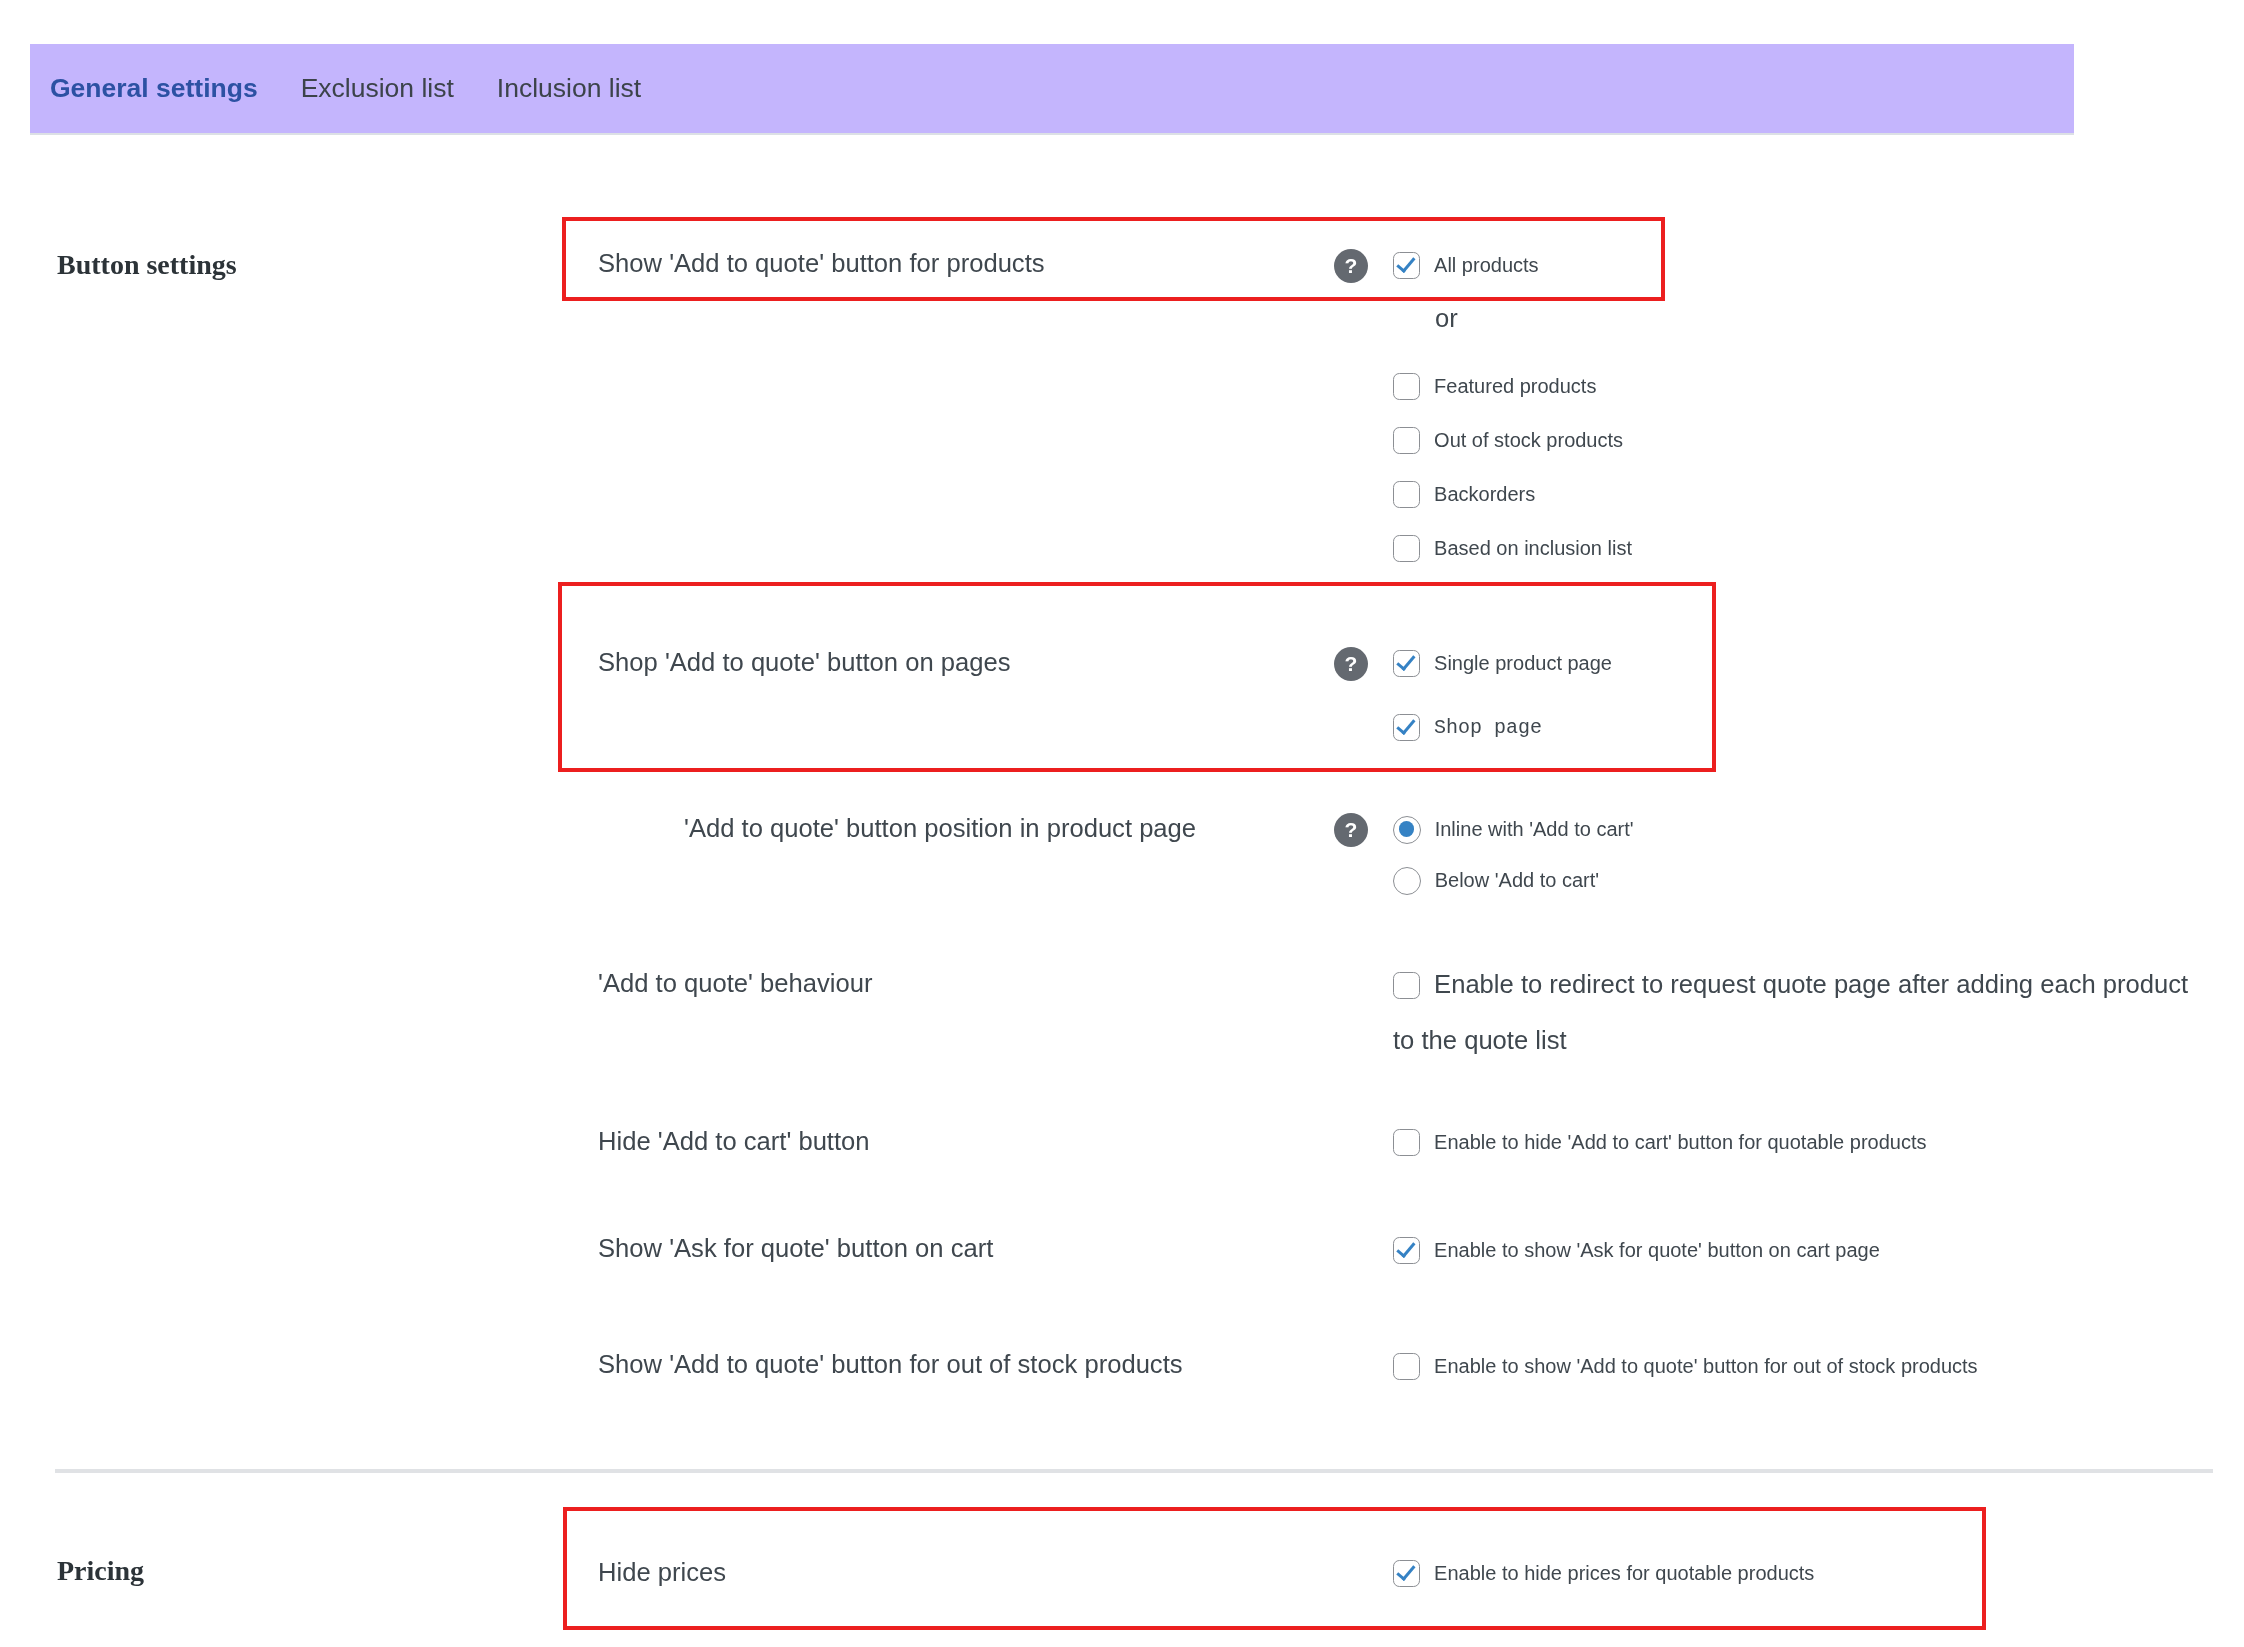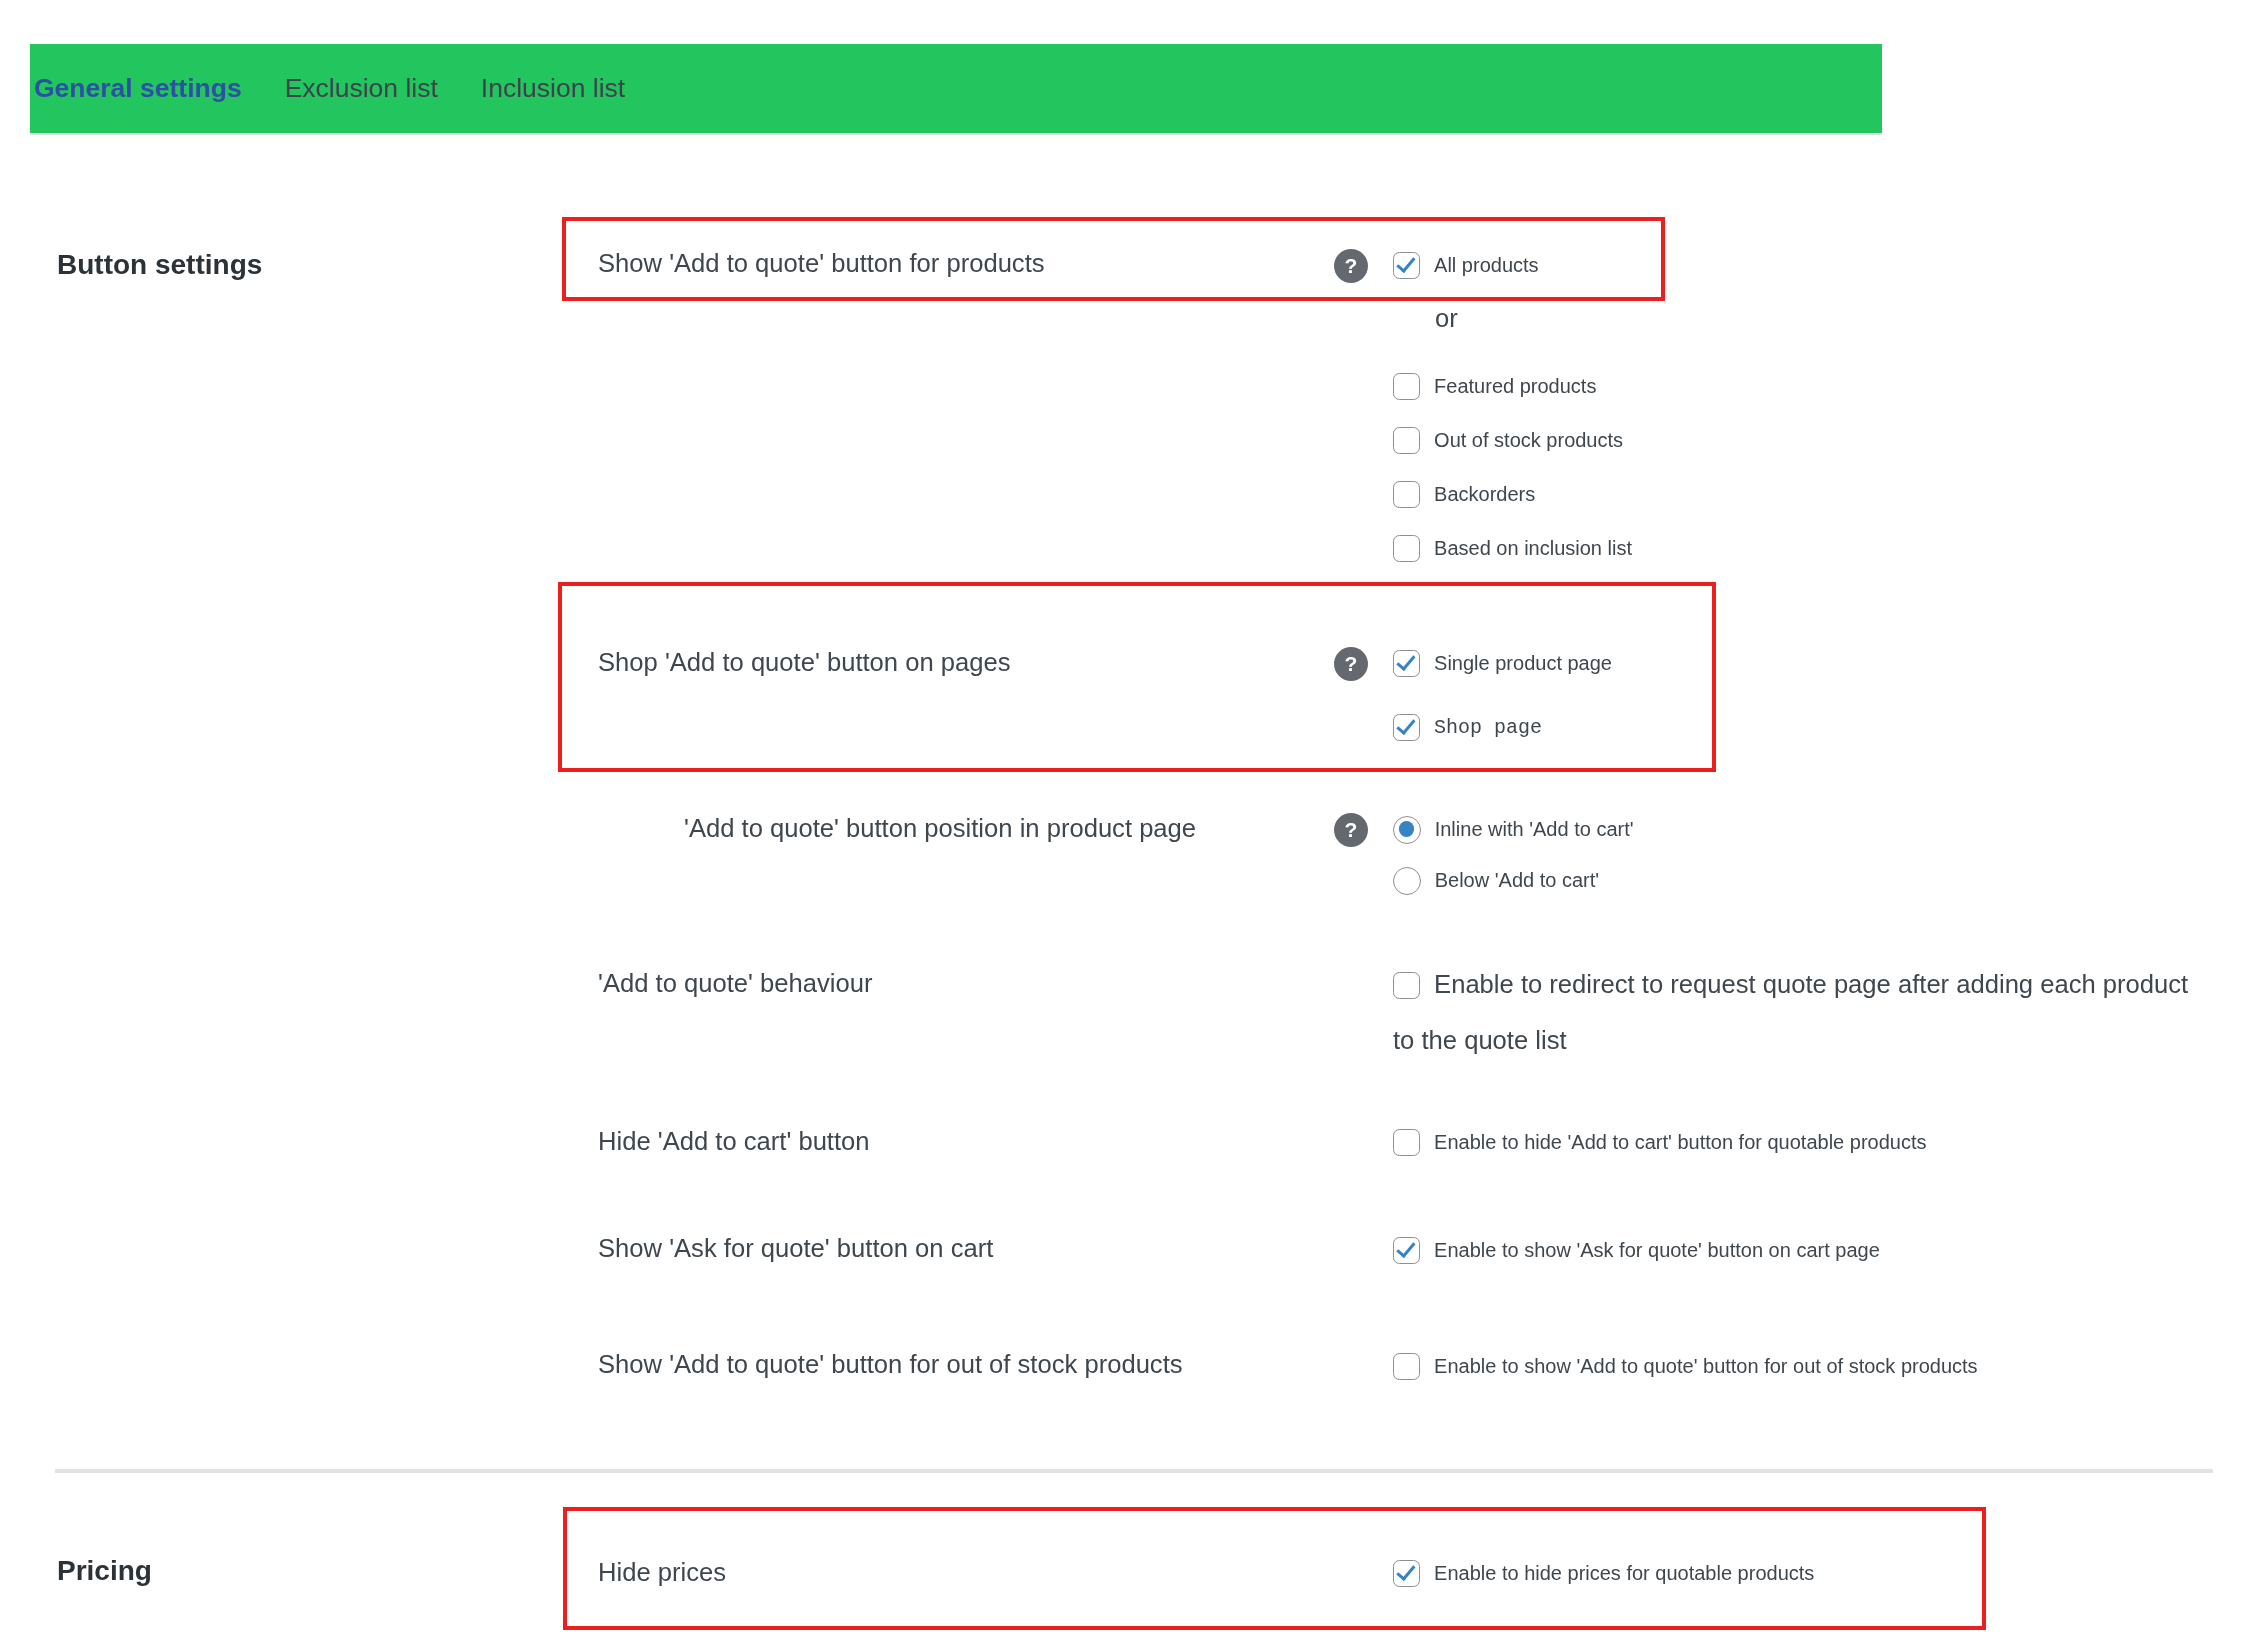--- a/index.html
+++ b/index.html
@@ -9,47 +9,48 @@
     height:1647px;
     background:#ffffff;
     font-family:"Liberation Sans", sans-serif;
     color:#3f474e;
     overflow:hidden;
   }
   
   .tabbar{
     position:absolute;
     left:30px; top:44px;
-    width:1852px; height:91px;
-    background:#22c55e;
+    width:2044px; height:91px;
+    background:#c4b5fd;
     border-bottom:2.7px solid #dce0e5;
     box-sizing:border-box;
     display:flex;
     align-items:center;
     gap:43px;
-    padding-left:4px;
+    padding-left:20px;
   }
   .tab{
     font-size:26.5px;
     color:#3c434a;
     cursor:pointer;
     white-space:nowrap;
   }
   .tab.active{
     color:#2c51a3;
     font-weight:bold;
   }
   
   .section-title{
     position:absolute;
     left:57px;
     font-size:28px;
     font-weight:bold;
     color:#2c3338;
     white-space:nowrap;
+    font-family:Liberation Serif, serif;
   }
   #title-button-settings{ top:249px; }
   #title-pricing{ top:1555px; }
   
   .hl{
     position:absolute;
     border:4.6px solid #ec1f1f;
     box-sizing:border-box;
     pointer-events:none;
   }

